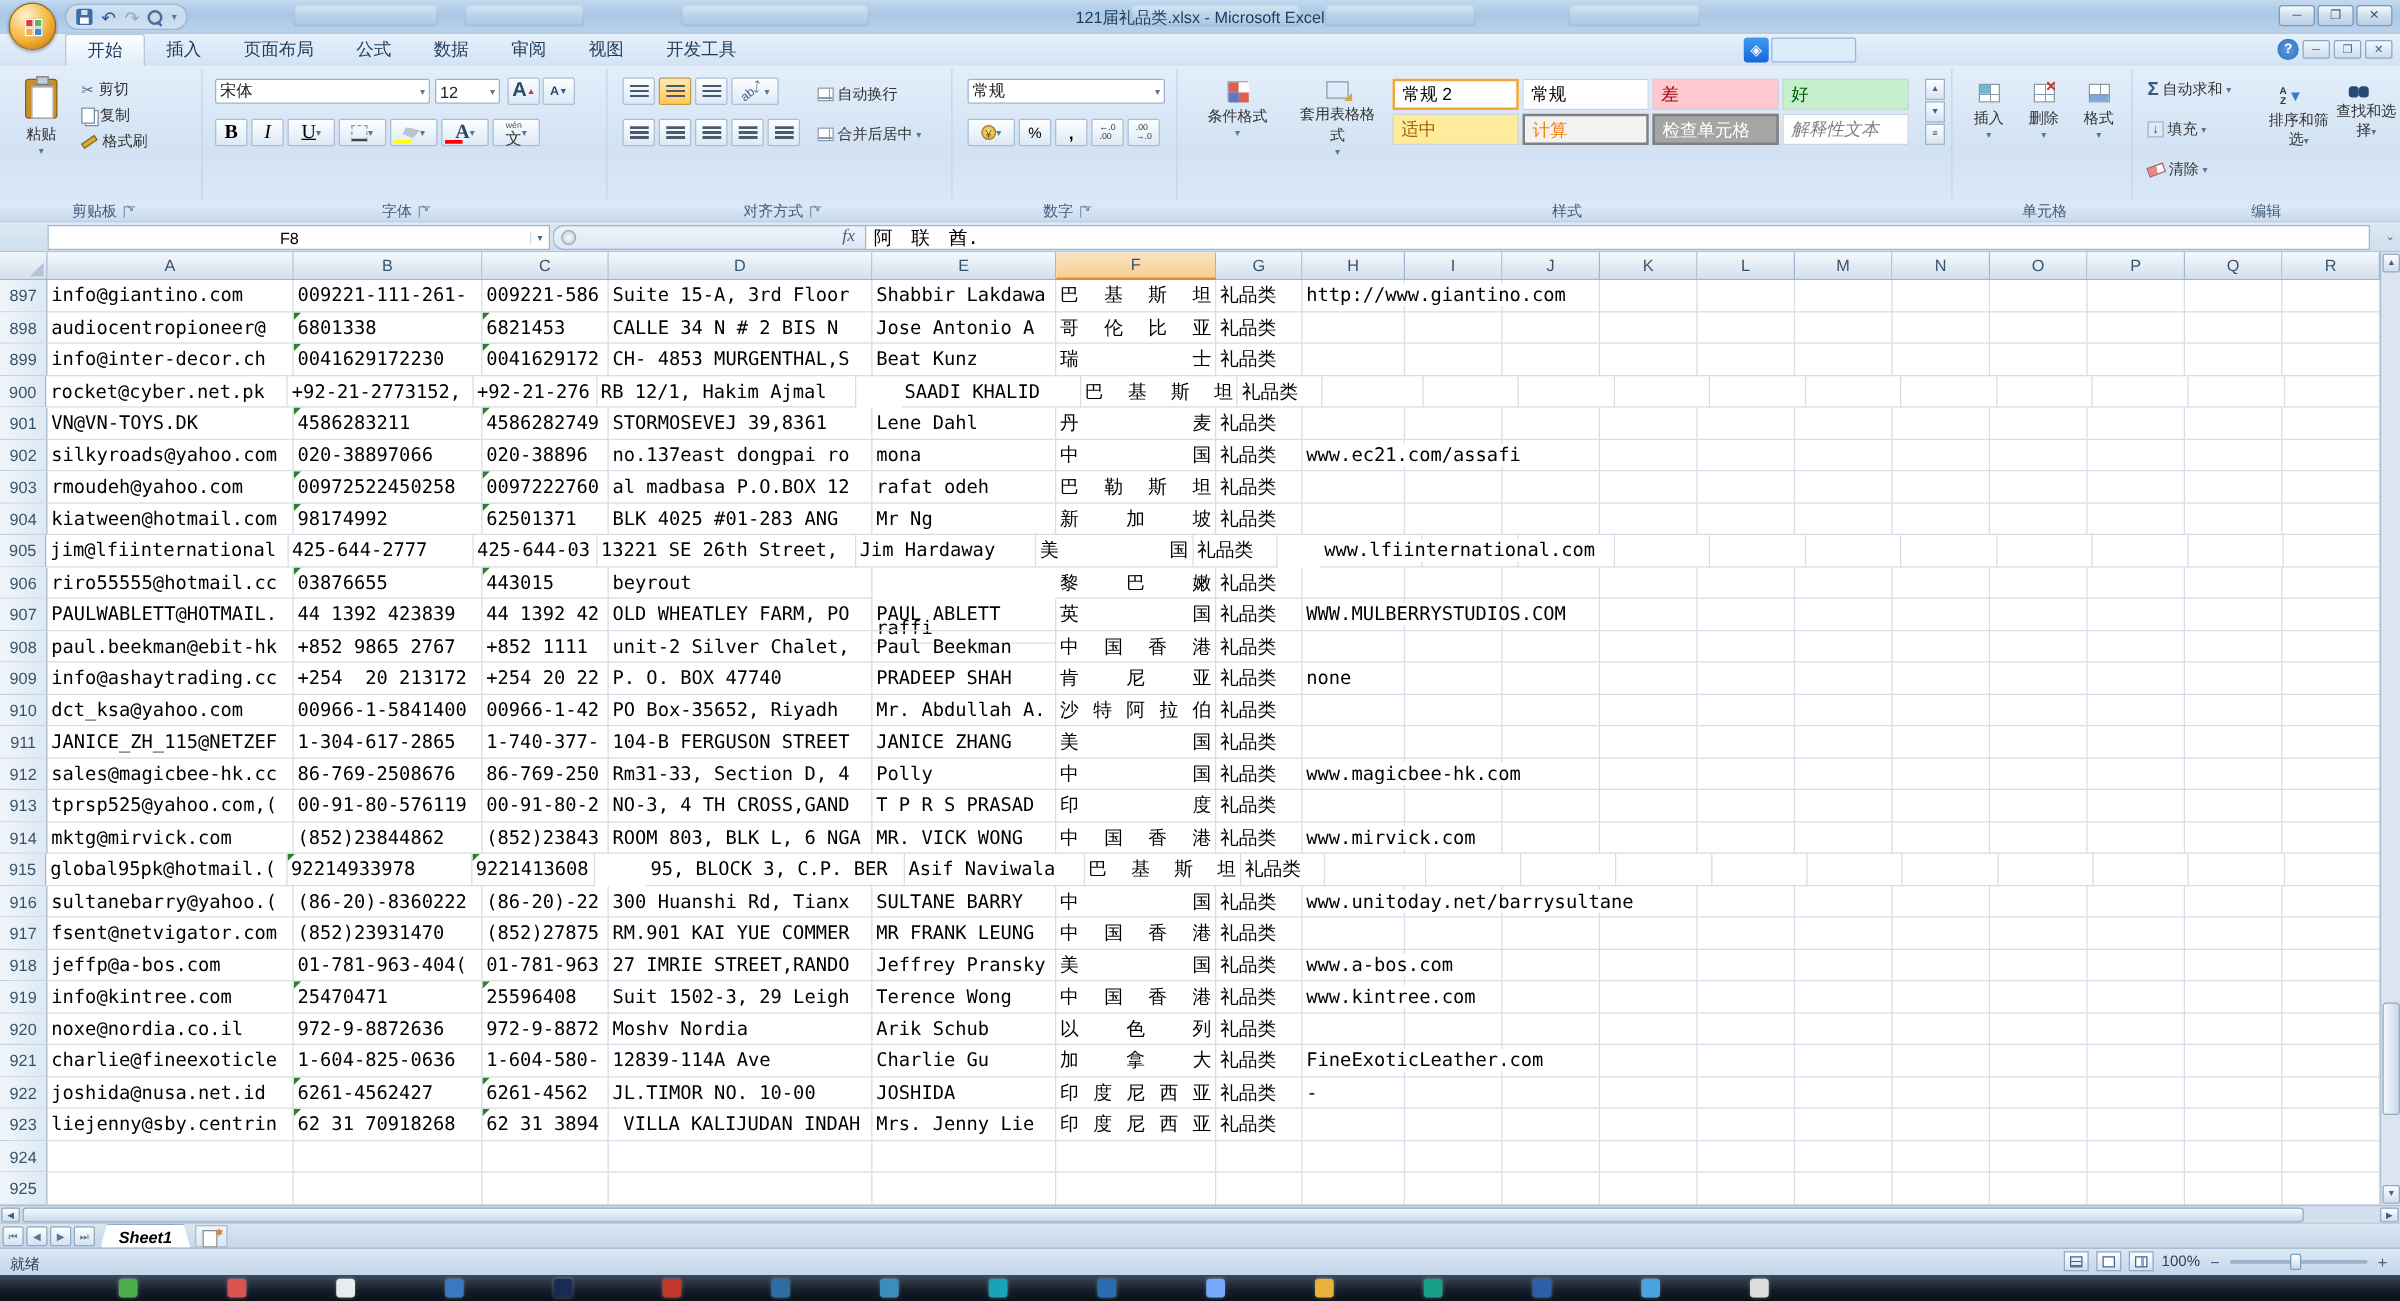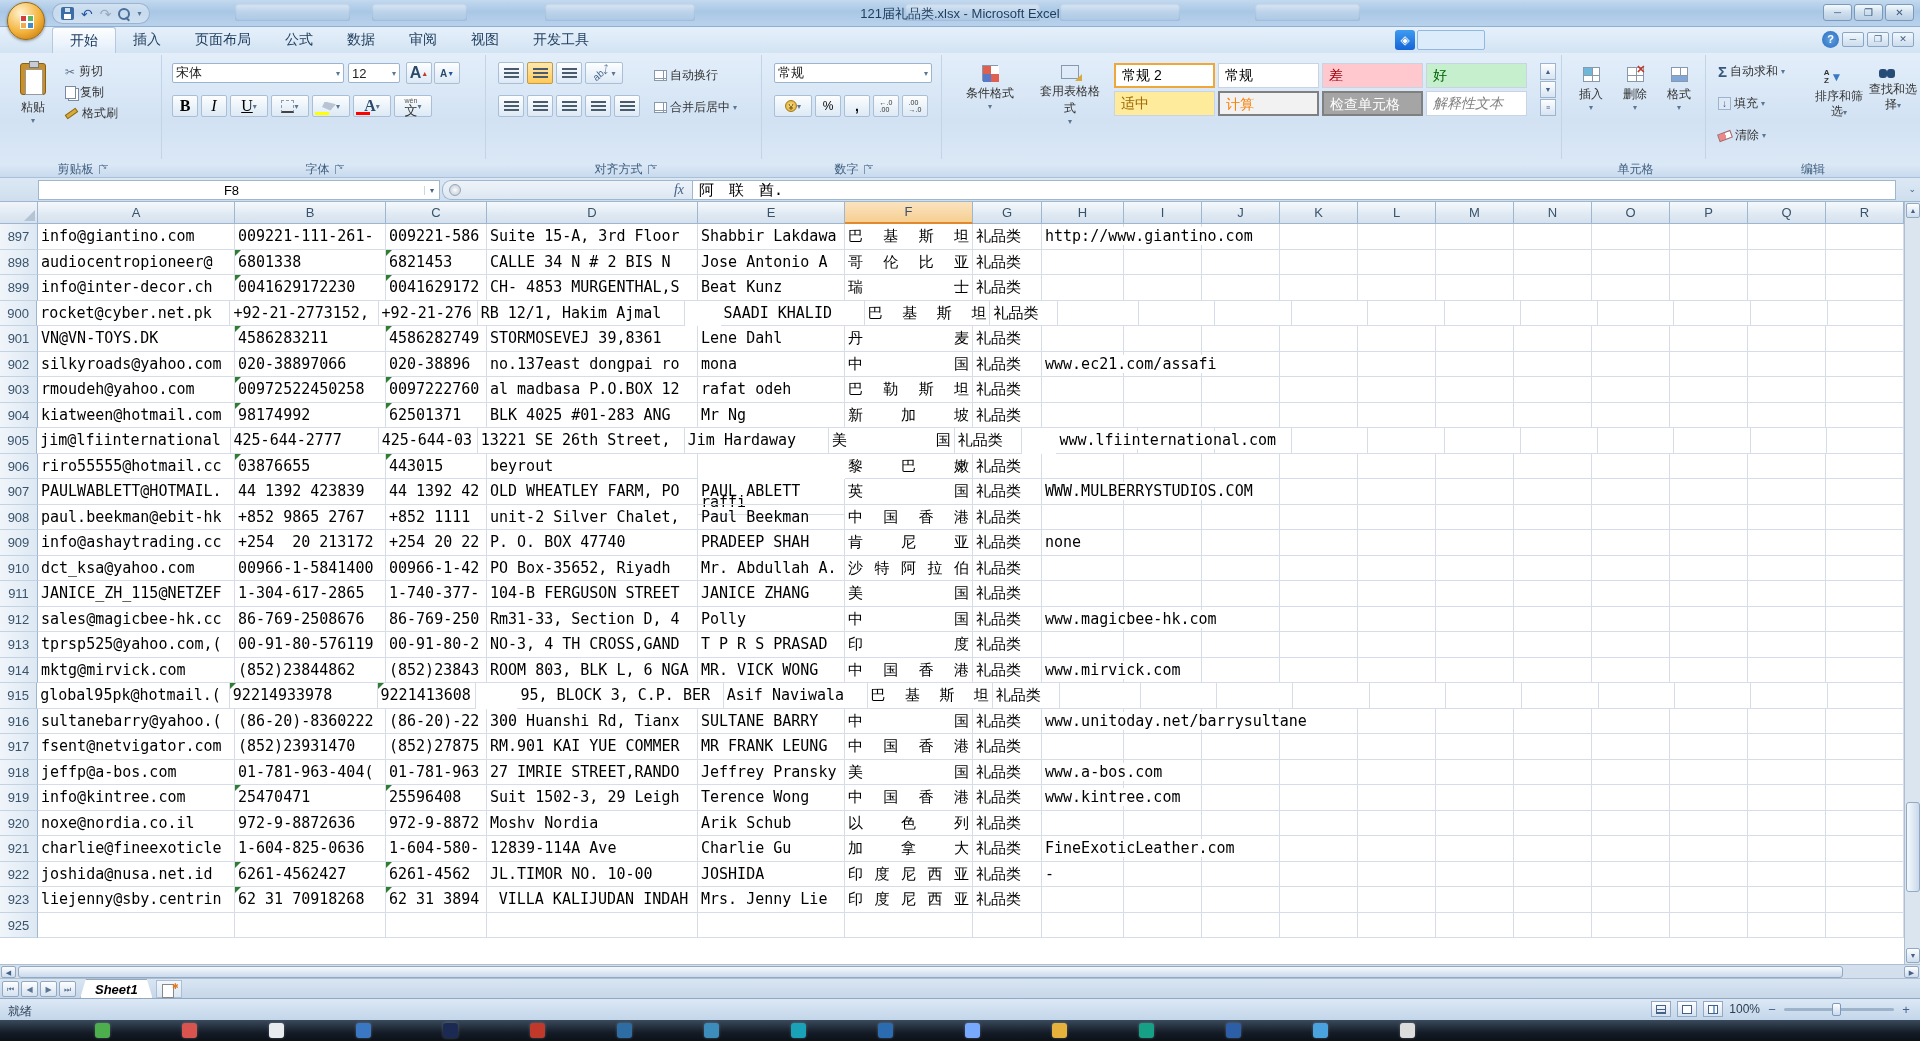--- a/index.html
+++ b/index.html
@@ -420,20 +420,21 @@
         <div class="gs" style="background: rgb(255, 235, 156); color: rgb(156, 101, 0);">适中</div>
         <div class="gs" style="background: rgb(242, 242, 242); color: rgb(250, 125, 0); border: 2px solid rgb(128, 128, 128);">计算</div>
         <div class="gs" style="background: rgb(165, 165, 165); color: rgb(255, 255, 255); border: 2px solid rgb(128, 128, 128);">检查单元格</div>
         <div class="gs" style="background: rgb(255, 255, 255); color: rgb(128, 128, 128); font-style: italic;">解释性文本</div>
       </div>
     <div class="gstrip">
       <div>▲</div>
       <div>▼</div>
       <div>≡</div>
     </div>
+    <div class="glabel"><span>样式</span></div>
   </div>
 
   <div class="group" style="left:1566px;width:140px">
     <div class="bigbtn" style="position:absolute;left:4px;top:6px;width:42px">
       <div class="grid-ic ins ic"></div>
       <div>插入</div>
         <div class="dd">▾</div>
     </div>
     <div class="bigbtn" style="position:absolute;left:48px;top:6px;width:42px">
       <div class="grid-ic del ic"></div>
@@ -1076,20 +1077,41 @@
         <div class="cell" style="width: 78px;"></div>
         <div class="cell" style="width: 78px;"></div>
         <div class="cell" style="width: 78px;"></div>
         <div class="cell" style="width: 78px;"></div>
         <div class="cell" style="width: 78px;"></div>
         <div class="cell" style="width: 78px;"></div>
         <div class="cell" style="width: 78px;"></div>
         <div class="cell" style="width: 78px;"></div>
       </div>
       <div class="grow">
+        <div class="rn">924</div>
+        <div class="cell" style="width: 197px;"></div>
+        <div class="cell" style="width: 151px;"></div>
+        <div class="cell" style="width: 101px;"></div>
+        <div class="cell" style="width: 211px;"></div>
+        <div class="cell" style="width: 147px;"></div>
+        <div class="cell" style="width: 128px;"></div>
+        <div class="cell" style="width: 69px;"></div>
+        <div class="cell" style="width: 82px;"></div>
+        <div class="cell" style="width: 78px;"></div>
+        <div class="cell" style="width: 78px;"></div>
+        <div class="cell" style="width: 78px;"></div>
+        <div class="cell" style="width: 78px;"></div>
+        <div class="cell" style="width: 78px;"></div>
+        <div class="cell" style="width: 78px;"></div>
+        <div class="cell" style="width: 78px;"></div>
+        <div class="cell" style="width: 78px;"></div>
+        <div class="cell" style="width: 78px;"></div>
+        <div class="cell" style="width: 78px;"></div>
+      </div>
+      <div class="grow">
         <div class="rn">925</div>
         <div class="cell" style="width: 197px;"></div>
         <div class="cell" style="width: 151px;"></div>
         <div class="cell" style="width: 101px;"></div>
         <div class="cell" style="width: 211px;"></div>
         <div class="cell" style="width: 147px;"></div>
         <div class="cell" style="width: 128px;"></div>
         <div class="cell" style="width: 69px;"></div>
         <div class="cell" style="width: 82px;"></div>
         <div class="cell" style="width: 78px;"></div>

